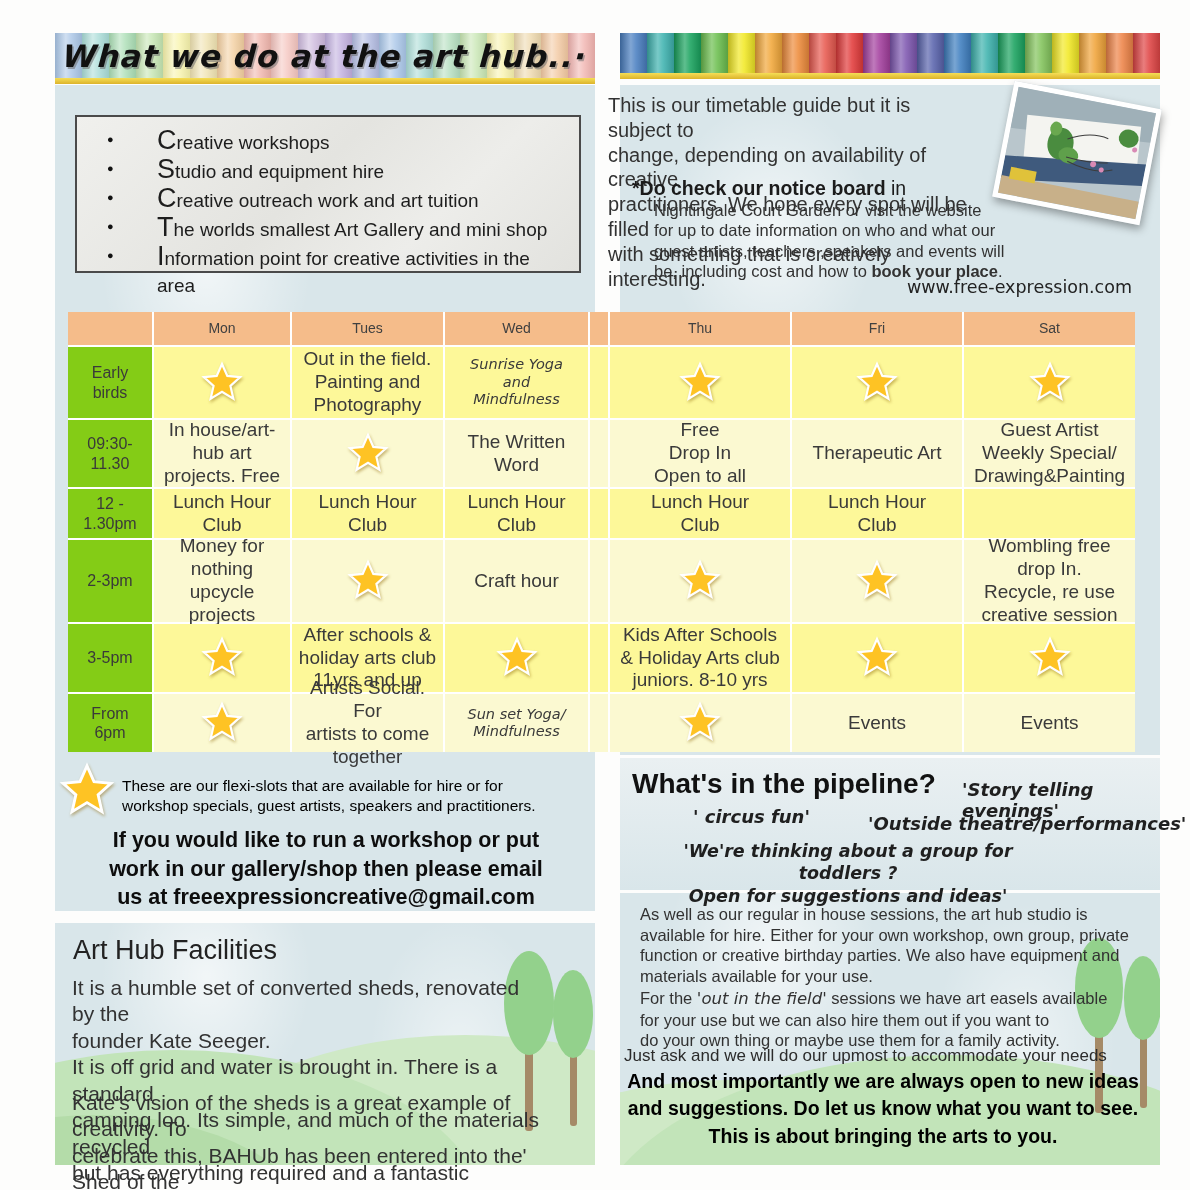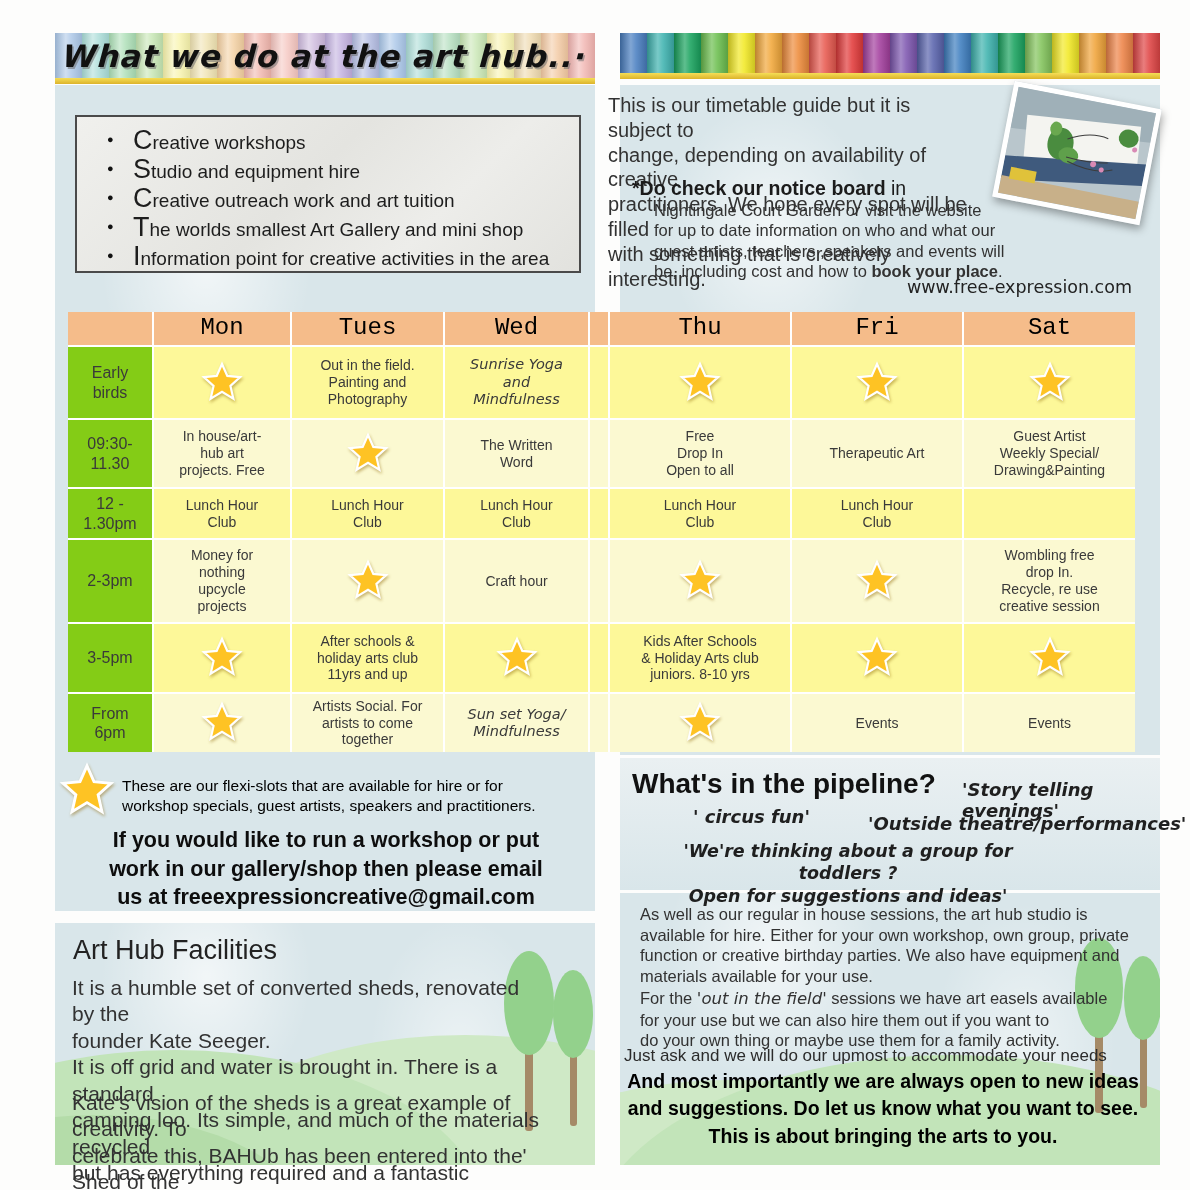--- a/index.html
+++ b/index.html
@@ -24,21 +24,21 @@
   .panel-right     { left:620px; top:85px;  width:540px; height:670px; }
   .panel-pipeline  { left:620px; top:758px; width:540px; height:132px; background-image:linear-gradient(180deg,#eaf0f2,#d9e6ea); }
   .panel-br        { left:620px; top:893px; width:540px; height:272px; }
   .panel-fac       { left:55px;  top:923px; width:540px; height:242px; }
 
   
   .bullet-box { position:absolute; left:75px; top:115px; width:506px; height:158px;
       border:2px solid #4a4a4a; background:linear-gradient(135deg,#f0f0ed, #e4e4e0 45%, #ededea 70%, #e2e2de);
       padding:10px 8px 0 0; }
   .bullet-box ul { list-style:none; }
-  .bullet-box li { position:relative; font-size:19px; line-height:27px; color:#1d1d1d; padding-left:56px; }
+  .bullet-box li { position:relative; font-size:19px; line-height:27px; color:#1d1d1d; padding-left:80px; }
   .bullet-box li::before { content:"●"; position:absolute; left:30px; top:-1px; font-size:11px; color:#111; }
   .bullet-box .cap { font-size:1.42em; }
 
   
   .txt { position:absolute; color:#323232; white-space:pre-line; }
   .intro-p      { left:608px; top:93px;  width:366px; font-size:20px; line-height:1.24; }
   .notice-title { left:632px; top:177px; font-size:19.5px; color:#1b1b1b; }
   .notice-title .b { font-weight:bold; }
   .notice-body  { left:654px; top:200px; width:396px; font-size:16.5px; line-height:1.24; }
   .notice-body .b { font-weight:bold; }
@@ -47,22 +47,22 @@
 
   
   .photo { position:absolute; left:1002px; top:94px; width:150px; height:118px; transform:rotate(11deg);
       border:5px solid #fff; box-shadow:2px 4px 9px rgba(0,0,0,.35); background:#c2ccd1; }
 
   
   .timetable { position:absolute; left:68px; top:312px; width:1067px; height:440px; display:grid;
       grid-template-columns:84px 136px 151px 143px 18px 180px 170px 171px;
       grid-template-rows:33px 71px 67px 49px 82px 68px 58px; gap:2px; background:#ffffff; z-index:3; }
   .cell { display:flex; align-items:center; justify-content:center; text-align:center;
-      font-size:14px; line-height:1.2; color:#3a3a3a; white-space:pre-line; padding:2px 3px; }
-  .cell.hdr  { background:#f5bc8a; font-size:24px; color:#000000;font-family:Liberation Mono, monospace; }
+      font-size:19px; line-height:1.2; color:#3a3a3a; white-space:pre-line; padding:2px 3px; }
+  .cell.hdr  { background:#f5bc8a; font-size:14px; color:#404040; }
   .cell.time { background:#84cc16; font-size:16px; }
   .cell.bright { background:#fdf899; }
   .cell.pale   { background:#fbf9d1; }
   .cell.it { font-style:italic; font-family:"DejaVu Sans", sans-serif; font-size:14.5px; }
   .star { width:44px; height:44px; filter:drop-shadow(1.5px 2.5px 1.5px rgba(140,100,0,.45)); }
 
   
   .legend-star { position:absolute; left:58px; top:762px; z-index:3; }
   .legend-star .star { width:58px; height:58px; }
   .legend-text { left:122px; top:776px; width:446px; font-size:15.5px; line-height:1.28; color:#000000; z-index:3; }

